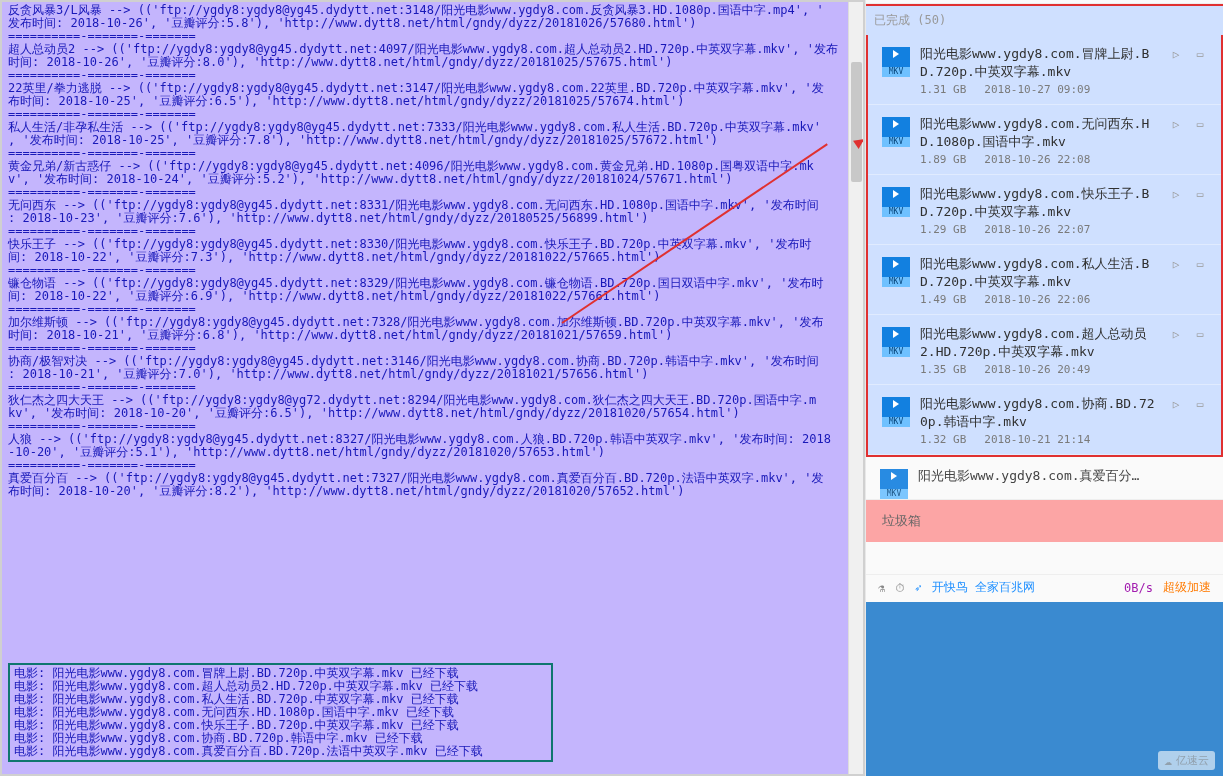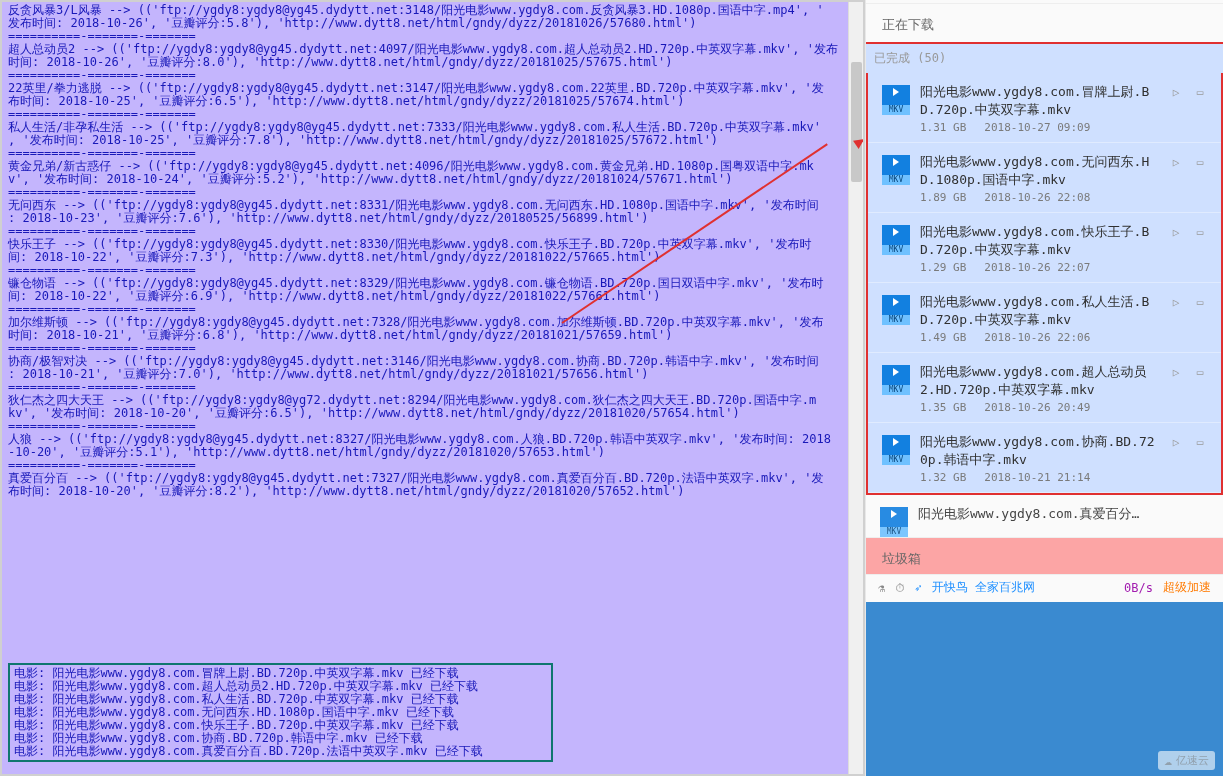--- a/index.html
+++ b/index.html
@@ -291,21 +291,20 @@
     <div class="thumb"></div>
   </div>
 
   <div class="arrow-line"></div>
   <div class="arrow-head"></div>
 </div>
 
 <div class="right-panel">
   <div class="rp-top-line"></div>
 
-  <div class="rp-tab">正在下载</div>
 
   <div class="completed-header">已完成 (50)</div>
 
   <div class="completed-area" id="completed-area">
       <div class="dl-item">
         <div class="file-icon">
           <div class="play-tri"></div>
           <div class="ext">MKV</div>
         </div>
         <div class="dl-meta">

